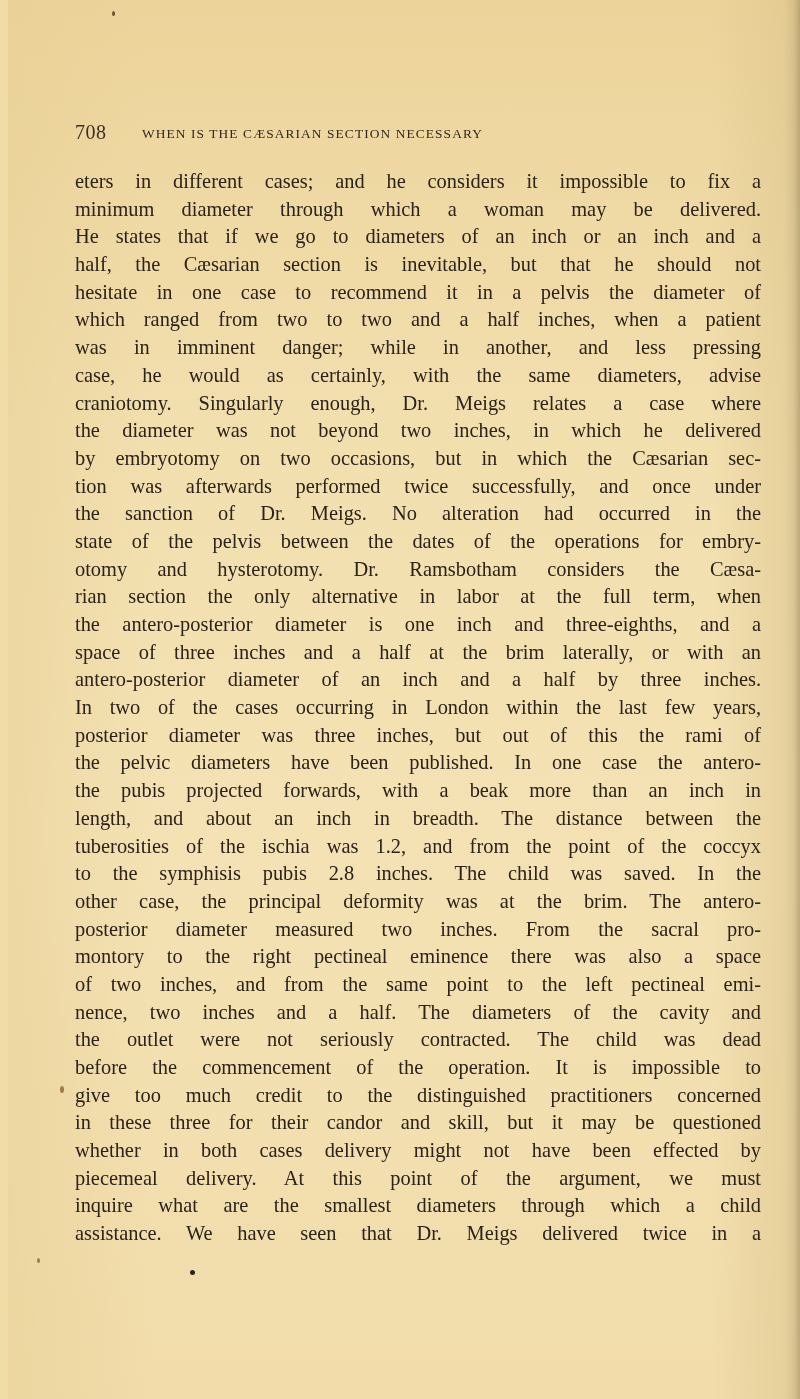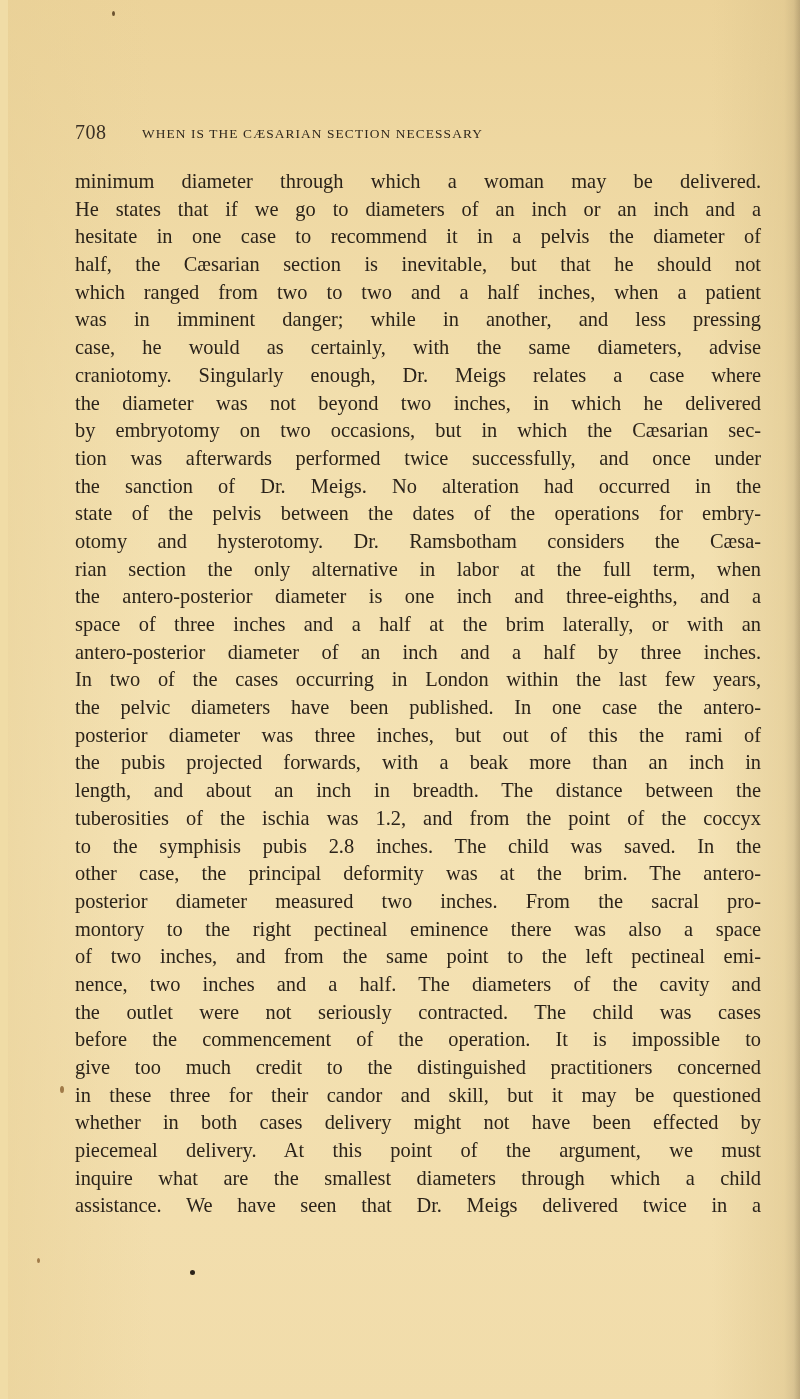--- a/index.html
+++ b/index.html
@@ -89,51 +89,52 @@
   <div class="speck" style="left:52px;top:1086px;width:4px;height:7px;background:#a07a48;"></div>
   <div class="speck" style="left:29px;top:1258px;width:3px;height:5px;background:#a07a48;"></div>
   <div class="speck" style="left:182px;top:1270px;width:5px;height:5px;background:#2b231a;"></div>
 
   <div class="header">
     <span class="page-number">708</span>
     <span class="running-head">WHEN IS THE CÆSARIAN SECTION NECESSARY</span>
   </div>
 
   <div class="body-text" style="width: 686px;">
+    <span class="line">eters in different cases; and he considers it impossible to fix a</span>
     <span class="line">minimum diameter through which a woman may be delivered.</span>
     <span class="line">He states that if we go to diameters of an inch or an inch and a</span>
+    <span class="line">half, the Cæsarian section is inevitable, but that he should not</span>
     <span class="line">hesitate in one case to recommend it in a pelvis the diameter of</span>
-    <span class="line">half, the Cæsarian section is inevitable, but that he should not</span>
     <span class="line">which ranged from two to two and a half inches, when a patient</span>
     <span class="line">was in imminent danger; while in another, and less pressing</span>
     <span class="line">case, he would as certainly, with the same diameters, advise</span>
     <span class="line">craniotomy. Singularly enough, Dr. Meigs relates a case where</span>
     <span class="line">the diameter was not beyond two inches, in which he delivered</span>
     <span class="line">by embryotomy on two occasions, but in which the Cæsarian sec-</span>
     <span class="line">tion was afterwards performed twice successfully, and once under</span>
     <span class="line">the sanction of Dr. Meigs. No alteration had occurred in the</span>
     <span class="line">state of the pelvis between the dates of the operations for embry-</span>
     <span class="line">otomy and hysterotomy. Dr. Ramsbotham considers the Cæsa-</span>
     <span class="line">rian section the only alternative in labor at the full term, when</span>
     <span class="line">the antero-posterior diameter is one inch and three-eighths, and a</span>
     <span class="line">space of three inches and a half at the brim laterally, or with an</span>
     <span class="line">antero-posterior diameter of an inch and a half by three inches.</span>
     <span class="line">In two of the cases occurring in London within the last few years,</span>
+    <span class="line">posterior diameter was three inches, but out of this the rami of</span>
     <span class="line">the pelvic diameters have been published. In one case the antero-</span>
-    <span class="line">posterior diameter was three inches, but out of this the rami of</span>
     <span class="line">the pubis projected forwards, with a beak more than an inch in</span>
     <span class="line">length, and about an inch in breadth. The distance between the</span>
     <span class="line">tuberosities of the ischia was 1.2, and from the point of the coccyx</span>
     <span class="line">to the symphisis pubis 2.8 inches. The child was saved. In the</span>
     <span class="line">other case, the principal deformity was at the brim. The antero-</span>
     <span class="line">posterior diameter measured two inches. From the sacral pro-</span>
     <span class="line">montory to the right pectineal eminence there was also a space</span>
     <span class="line">of two inches, and from the same point to the left pectineal emi-</span>
     <span class="line">nence, two inches and a half. The diameters of the cavity and</span>
-    <span class="line">the outlet were not seriously contracted. The child was cases</span>
+    <span class="line">the outlet were not seriously contracted. The child was dead</span>
     <span class="line">before the commencement of the operation. It is impossible to</span>
     <span class="line">give too much credit to the distinguished practitioners concerned</span>
     <span class="line">in these three for their candor and skill, but it may be questioned</span>
     <span class="line">whether in both cases delivery might not have been effected by</span>
     <span class="line">piecemeal delivery. At this point of the argument, we must</span>
     <span class="line">inquire what are the smallest diameters through which a child</span>
     <span class="line last">assistance. We have seen that Dr. Meigs delivered twice in a</span>
   </div>
 </div>
 

